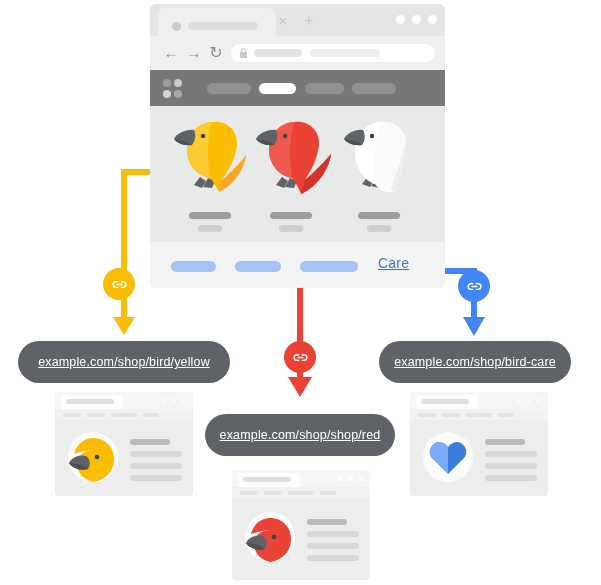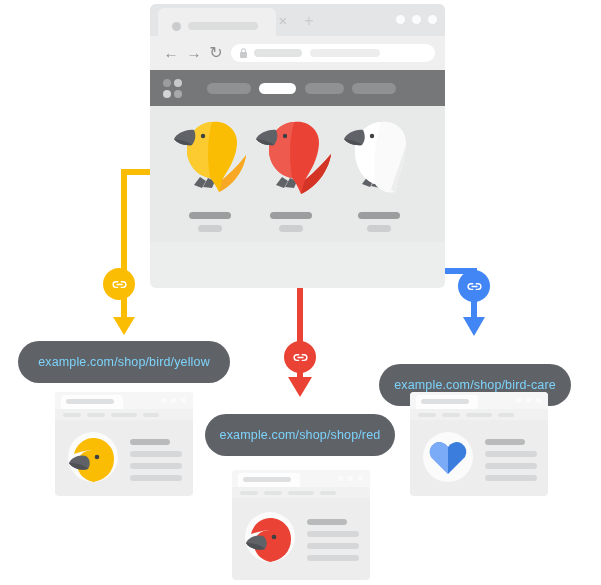--- a/index.html
+++ b/index.html
@@ -40,25 +40,25 @@
   .prod{position:absolute;top:0;width:84px;height:136px;}
   .ptitle{position:absolute;width:42px;height:7px;border-radius:3.5px;background:#9c9d9e;}
   .pprice{position:absolute;width:24px;height:7px;border-radius:3.5px;background:#cdcecf;}
 
   #footer{position:absolute;left:0;top:238px;width:100%;height:46px;background:#f3f3f3;}
   .fpill{position:absolute;top:19px;height:11px;border-radius:6px;background:#a5c2f7;}
   #carelink{position:absolute;left:228px;top:13px;font-size:14px;color:#3f73e3;
             text-decoration:underline;font-weight:500;letter-spacing:.2px;}
 
   
-  .urlpill{background:#5f6368;border-radius:22px;color:#7dd3fc;font-size:12.5px;
-           display:flex;align-items:center;justify-content:center;letter-spacing:.15px;}
+  .urlpill{background:#5f6368;border-radius:22px;color:#ffffff;font-size:12.5px;
+           display:flex;align-items:center;justify-content:center;letter-spacing:.15px;text-decoration:underline;}
   #pill-yellow{left:18px;top:341px;width:212px;height:42px;}
   #pill-red{left:205px;top:414px;width:190px;height:42px;}
-  #pill-care{left:379px;top:341px;width:192px;height:42px;margin-top:23px;}
+  #pill-care{left:379px;top:341px;width:192px;height:42px;}
 
   
   .badge{border-radius:50%;display:flex;align-items:center;justify-content:center;}
   #badge-yellow{left:103px;top:268px;width:32px;height:32px;background:#fbbc04;}
   #badge-red{left:284px;top:341px;width:32px;height:32px;background:#ea4335;}
   #badge-blue{left:458px;top:270px;width:32px;height:32px;background:#4285f4;}
 
   
   .minicard{background:#ededee;border-radius:4px;overflow:hidden;}
   .mc-bar{position:absolute;left:0;top:0;width:100%;height:17px;background:#f6f6f6;}
@@ -173,20 +173,26 @@
         <path d="M54 78 C58 62 64 48 65 30 C60 48 54 62 50 76 Z" fill="#ededed"></path>
         <path d="M22 16 C14 15 5 20 3 25 C6 29 13 32 21 31 C25 26 24 20 22 16 Z" fill="#5f6368"></path>
         <path d="M3 25 C6 29 13 32 21 31 C18 28 11 26 3 25 Z" fill="#4d5054"></path>
         <circle cx="31" cy="22" r="2.2" fill="#3c4043"></circle>
       </svg>
       <div class="ptitle" style="left:21px;top:106px;"></div>
       <div class="pprice" style="left:30px;top:119px;"></div>
     </div>
   </div>
 
+  <div id="footer">
+    <div class="fpill" style="left:21px;width:45px;"></div>
+    <div class="fpill" style="left:85px;width:46px;"></div>
+    <div class="fpill" style="left:150px;width:58px;"></div>
+    <a id="carelink" href="#">Care</a>
+  </div>
 </div>
 
 <div class="abs badge" id="badge-yellow">
   <svg width="17" height="17" viewBox="0 0 24 24">
     <path d="M9.5 8 H7 a4 4 0 0 0 0 8 h2.5 M14.5 8 H17 a4 4 0 0 1 0 8 h-2.5 M8.5 12 h7" stroke="#ffffff" stroke-width="2" fill="none" stroke-linecap="round"></path>
   </svg>
 </div>
 <div class="abs badge" id="badge-red">
   <svg width="17" height="17" viewBox="0 0 24 24">
     <path d="M9.5 8 H7 a4 4 0 0 0 0 8 h2.5 M14.5 8 H17 a4 4 0 0 1 0 8 h-2.5 M8.5 12 h7" stroke="#ffffff" stroke-width="2" fill="none" stroke-linecap="round"></path>

